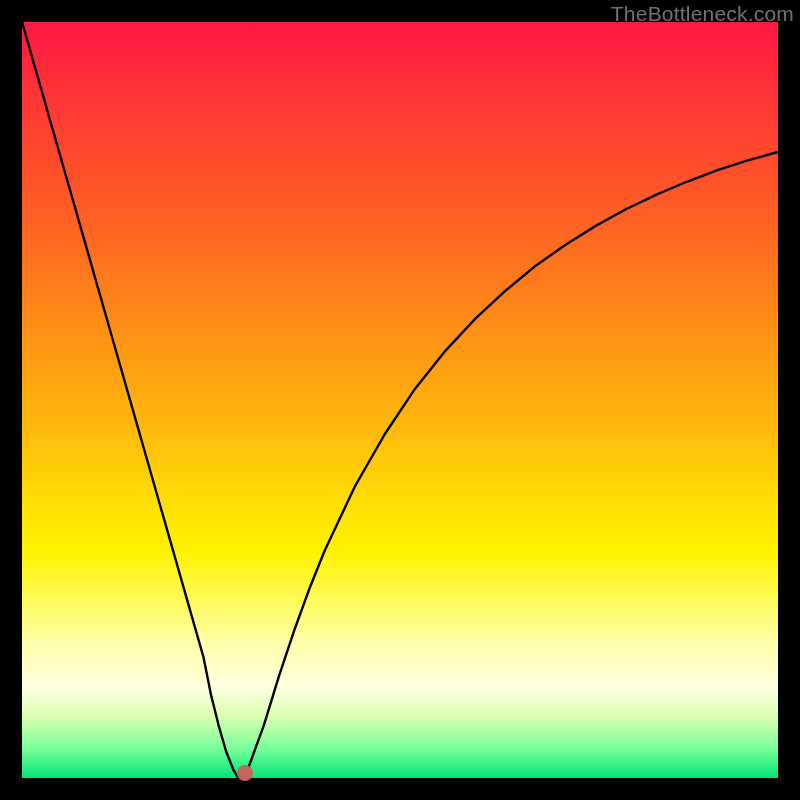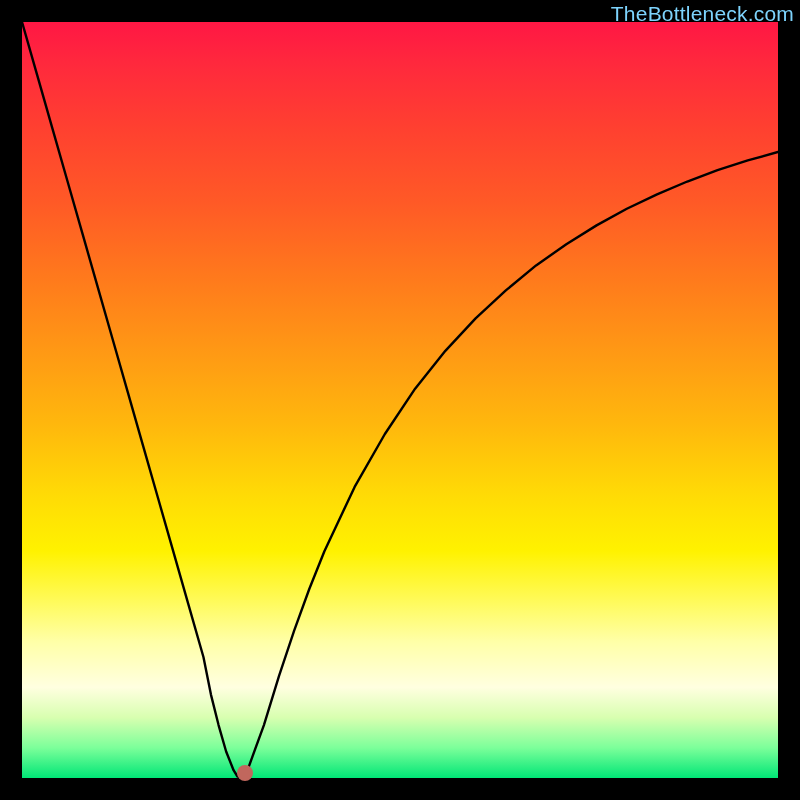--- a/index.html
+++ b/index.html
@@ -16,21 +16,21 @@
       #ffd906 62%,
       #fff200 70%,
       #fffb60 77%,
       #ffffa8 82%,
       #ffffe0 88%,
       #d8ffb0 92%,
       #7cff9a 96%,
       #00e676 100%);
   }
   .curve{position:absolute;left:22px;top:22px;width:756px;height:756px;pointer-events:none}
-  .watermark{position:absolute;top:2px;right:6px;color:#7dd3fc;font-size:21px;letter-spacing:0.2px}
+  .watermark{position:absolute;top:2px;right:6px;color:#737373;font-size:21px;letter-spacing:0.2px}
   .marker{position:absolute;width:16px;height:16px;border-radius:50%;background:#c1675d;transform:translate(-50%,-50%);pointer-events:none}
 </style>
 </head>
 <body>
 
 <div class="stage">
 
   <div class="plot-bg"></div>
 
   <svg class="curve" viewBox="0 0 756 756" preserveAspectRatio="none">

